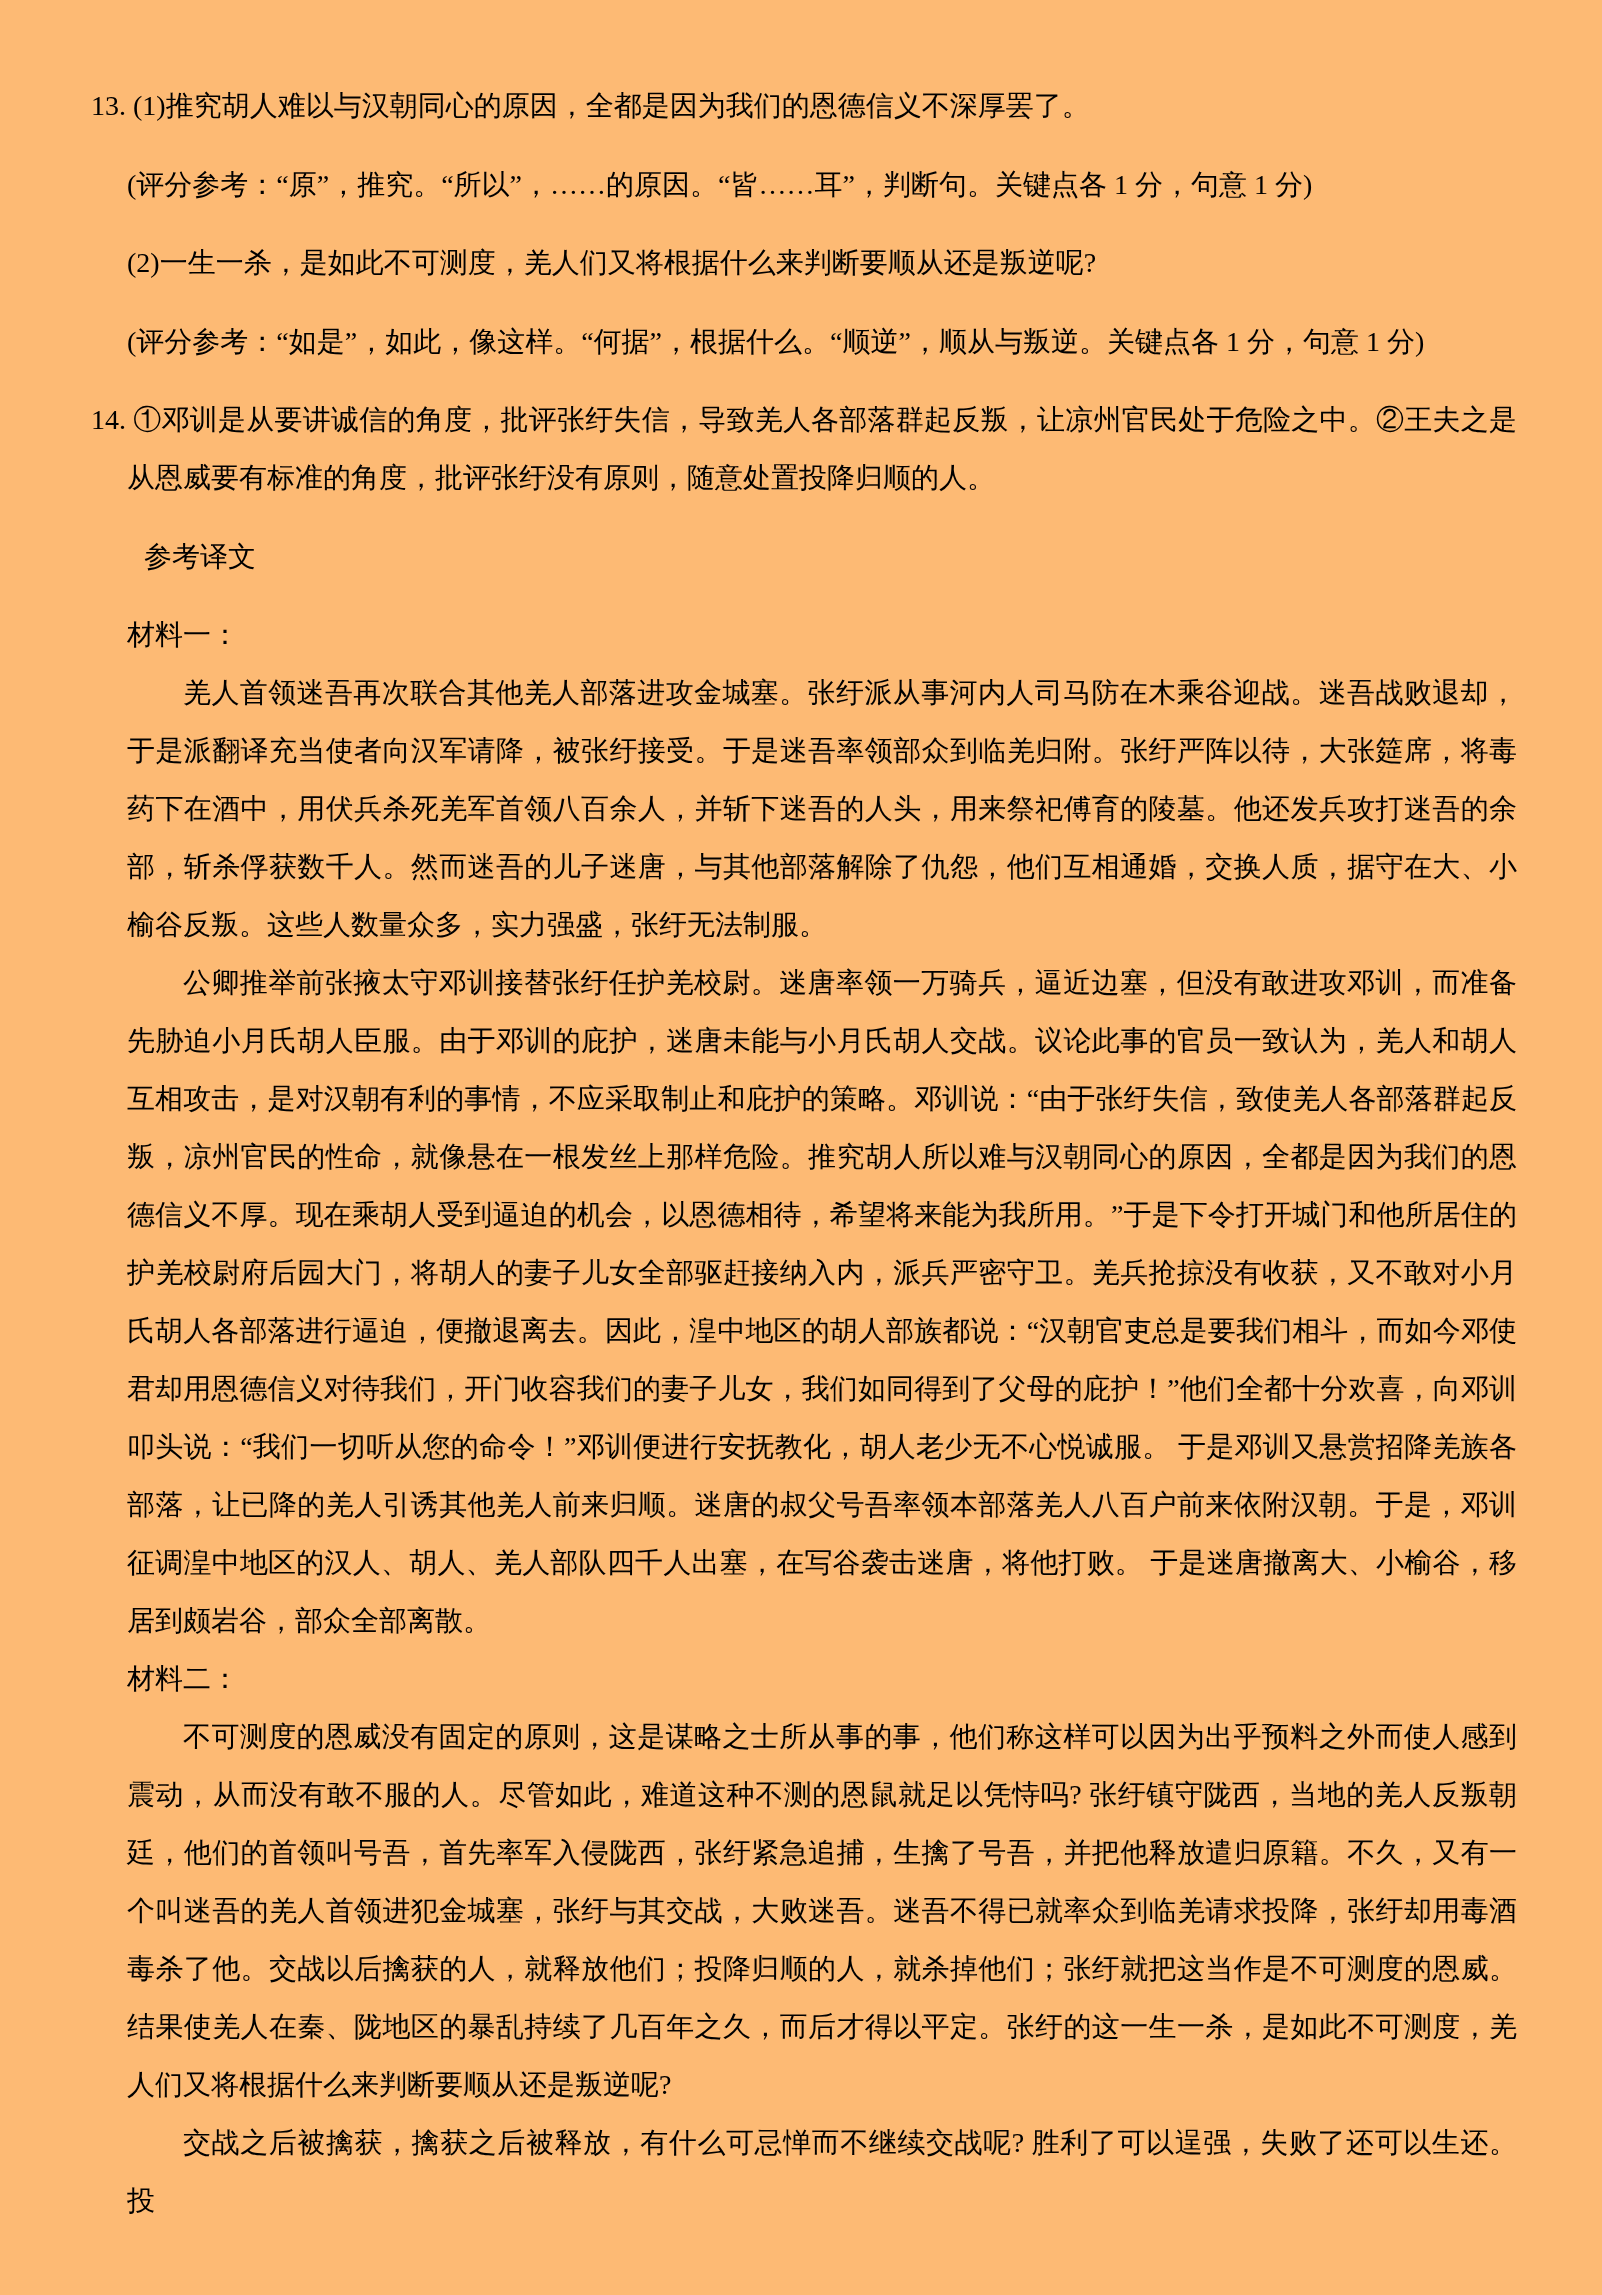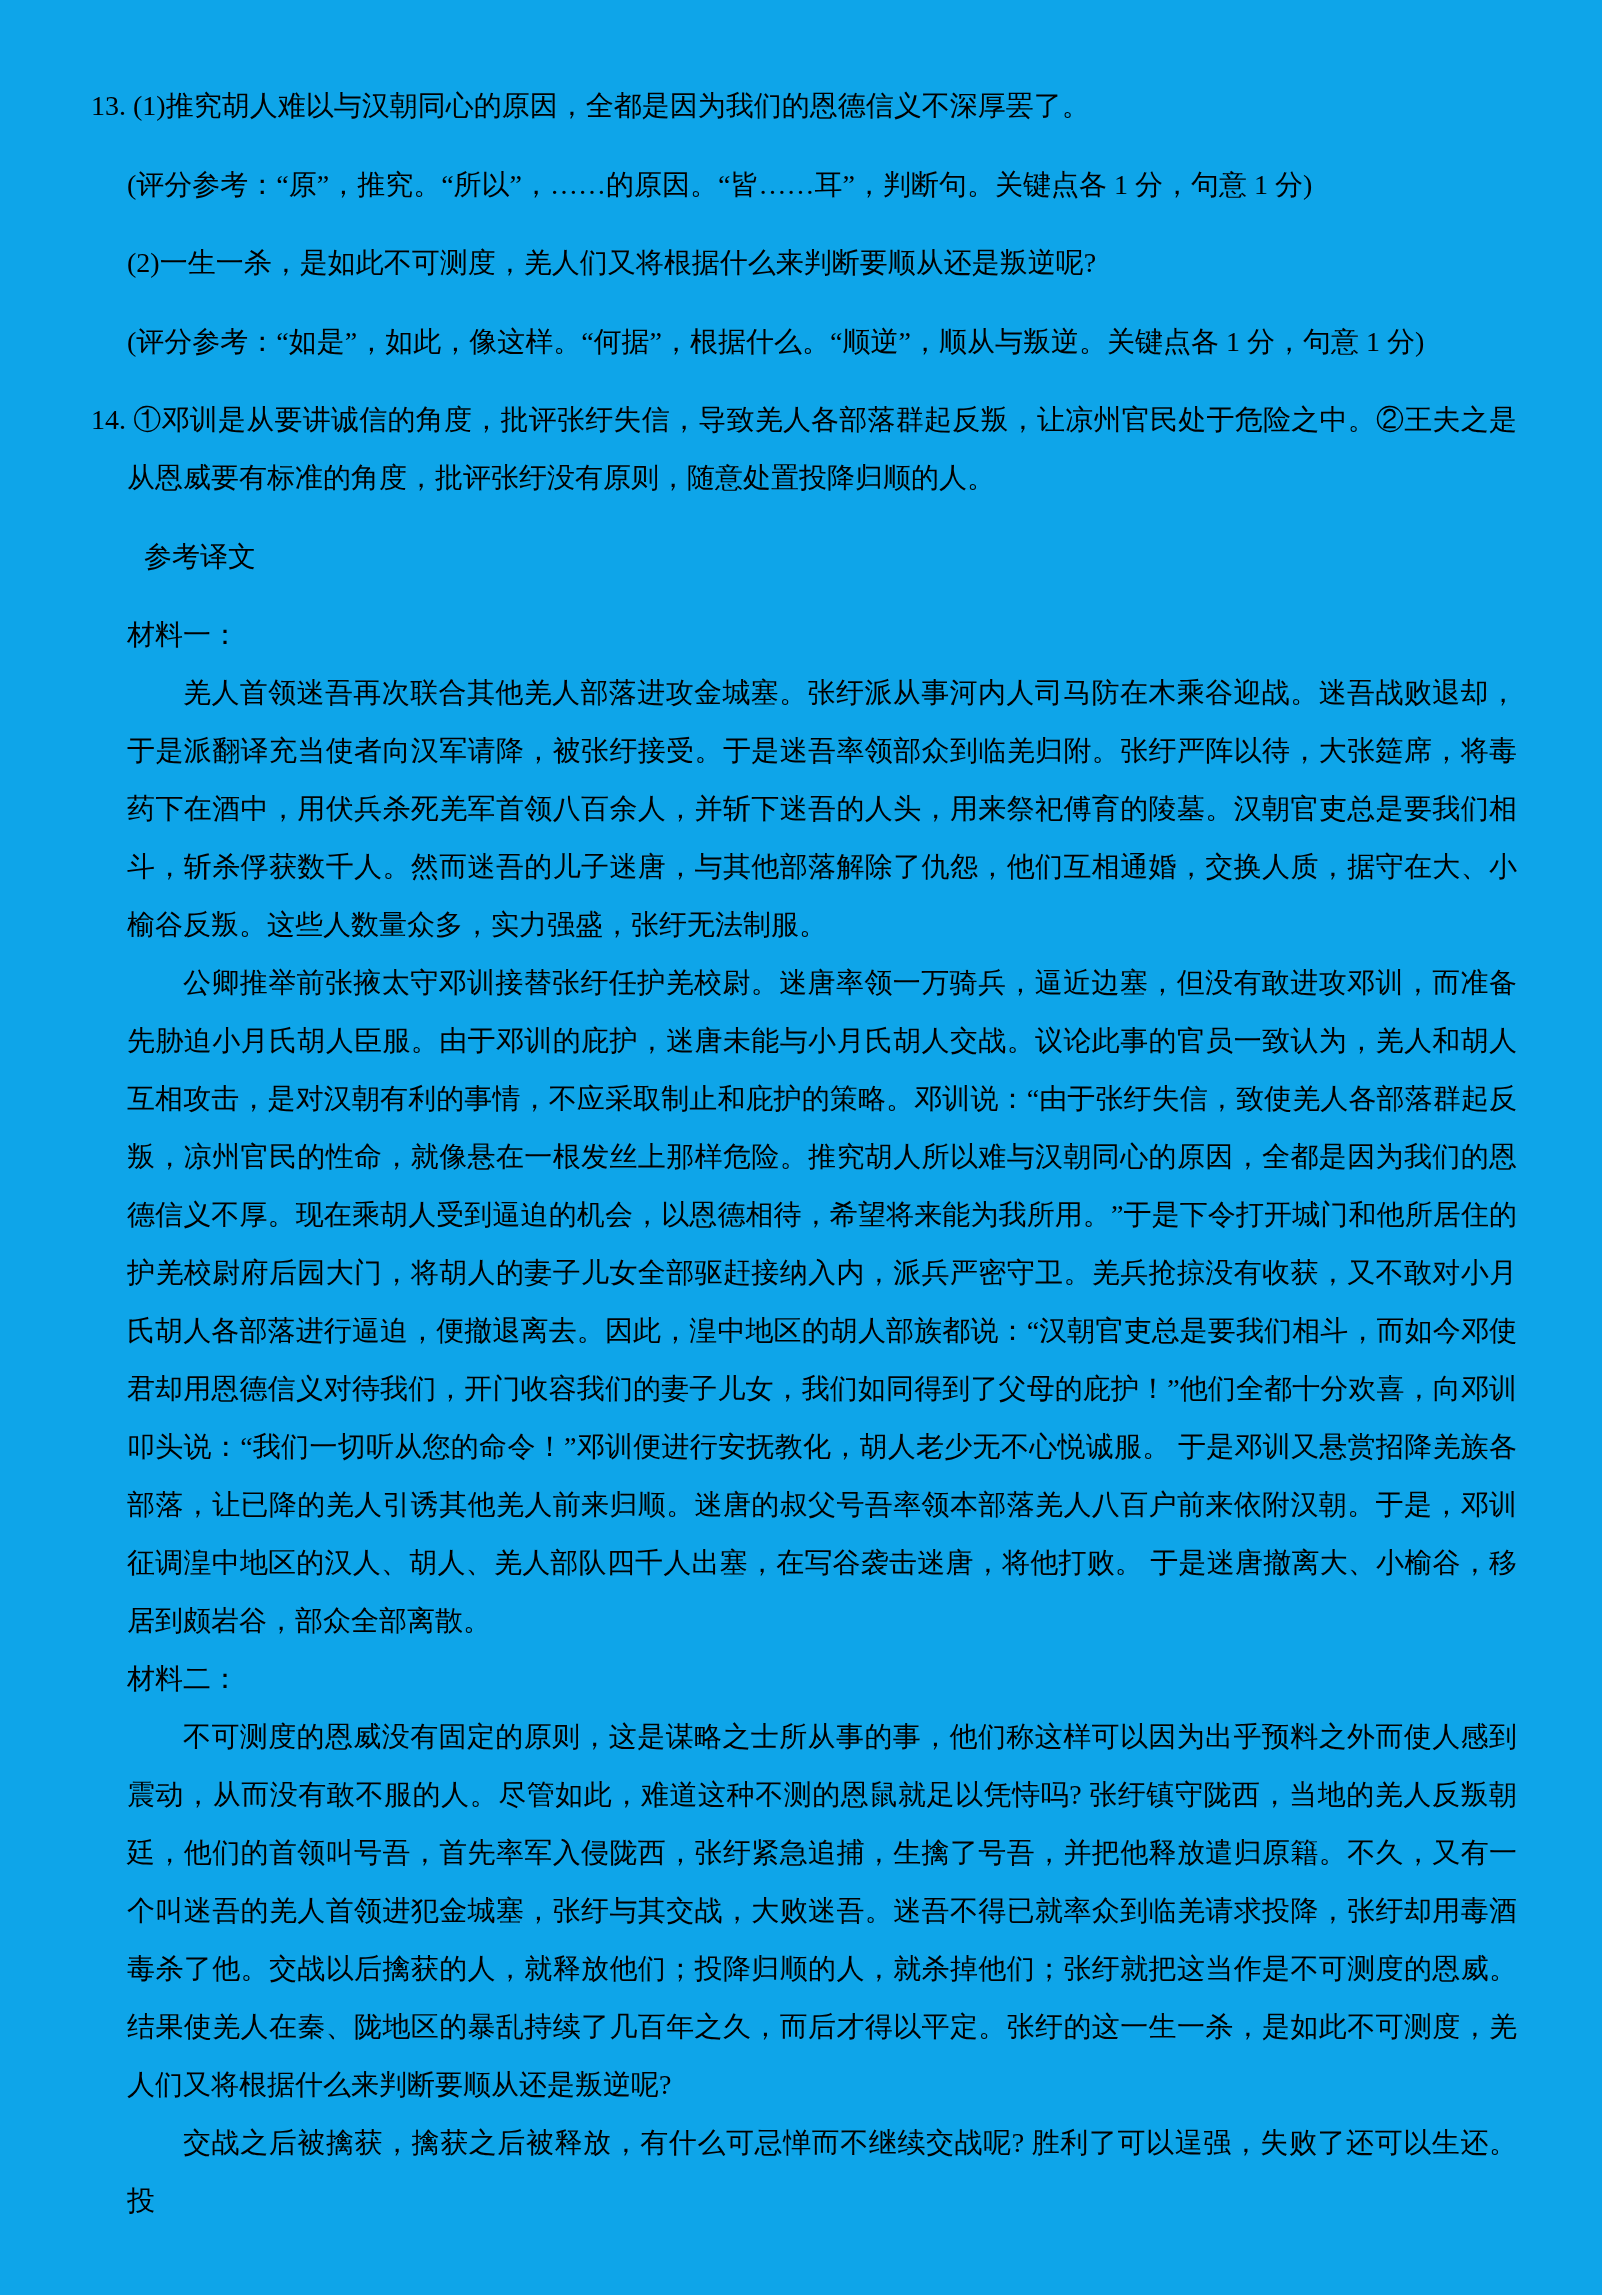--- a/index.html
+++ b/index.html
@@ -2,21 +2,21 @@
 <html style="font-size:13px"><head>
 <meta charset="utf-8">
 <style>
   * { margin: 0; padding: 0; box-sizing: border-box; }
   html, body { background: #ffffff; }
   .page {
     position: relative;
     width: 1603px;
     height: 2295px;
     margin: 0 auto;
-    background: #0ea5e9;
+    background: #fdba74;
     color: #000000;
     font-family: "Liberation Serif", "DejaVu Serif", serif;
     font-size: 28px;
     line-height: 58px;
     padding: 77px 86px 0 127px;
     overflow: hidden;
   }
   .page p { text-align: justify; }
   
   .num-para { text-indent: -36px; margin-bottom: 20.5px; }
@@ -40,21 +40,21 @@
 
   <p class="sub-para">(评分参考：“如是”，如此，像这样。“何据”，根据什么。“顺逆”，顺从与叛逆。关键点各 1 分，句意 1 分)</p>
 
   <p class="num-para">14. ①邓训是从要讲诚信的角度，批评张纡失信，导致羌人各部落群起反叛，让凉州官民处于危险之中。②王夫之是从恩威要有标准的角度，批评张纡没有原则，随意处置投降归顺的人。</p>
 
 
   <p class="trans-title">参考译文</p>
 
   <p class="mat-label">材料一：</p>
 
-  <p class="body-para">羌人首领迷吾再次联合其他羌人部落进攻金城塞。张纡派从事河内人司马防在木乘谷迎战。迷吾战败退却，于是派翻译充当使者向汉军请降，被张纡接受。于是迷吾率领部众到临羌归附。张纡严阵以待，大张筵席，将毒药下在酒中，用伏兵杀死羌军首领八百余人，并斩下迷吾的人头，用来祭祀傅育的陵墓。汉朝官吏总是要我们相斗，斩杀俘获数千人。然而迷吾的儿子迷唐，与其他部落解除了仇怨，他们互相通婚，交换人质，据守在大、小榆谷反叛。这些人数量众多，实力强盛，张纡无法制服。</p>
+  <p class="body-para">羌人首领迷吾再次联合其他羌人部落进攻金城塞。张纡派从事河内人司马防在木乘谷迎战。迷吾战败退却，于是派翻译充当使者向汉军请降，被张纡接受。于是迷吾率领部众到临羌归附。张纡严阵以待，大张筵席，将毒药下在酒中，用伏兵杀死羌军首领八百余人，并斩下迷吾的人头，用来祭祀傅育的陵墓。他还发兵攻打迷吾的余部，斩杀俘获数千人。然而迷吾的儿子迷唐，与其他部落解除了仇怨，他们互相通婚，交换人质，据守在大、小榆谷反叛。这些人数量众多，实力强盛，张纡无法制服。</p>
 
   <p class="body-para">公卿推举前张掖太守邓训接替张纡任护羌校尉。迷唐率领一万骑兵，逼近边塞，但没有敢进攻邓训，而准备先胁迫小月氏胡人臣服。由于邓训的庇护，迷唐未能与小月氏胡人交战。议论此事的官员一致认为，羌人和胡人互相攻击，是对汉朝有利的事情，不应采取制止和庇护的策略。邓训说：“由于张纡失信，致使羌人各部落群起反叛，凉州官民的性命，就像悬在一根发丝上那样危险。推究胡人所以难与汉朝同心的原因，全都是因为我们的恩德信义不厚。现在乘胡人受到逼迫的机会，以恩德相待，希望将来能为我所用。”于是下令打开城门和他所居住的护羌校尉府后园大门，将胡人的妻子儿女全部驱赶接纳入内，派兵严密守卫。羌兵抢掠没有收获，又不敢对小月氏胡人各部落进行逼迫，便撤退离去。因此，湟中地区的胡人部族都说：“汉朝官吏总是要我们相斗，而如今邓使君却用恩德信义对待我们，开门收容我们的妻子儿女，我们如同得到了父母的庇护！”他们全都十分欢喜，向邓训叩头说：“我们一切听从您的命令！”邓训便进行安抚教化，胡人老少无不心悦诚服。 于是邓训又悬赏招降羌族各部落，让已降的羌人引诱其他羌人前来归顺。迷唐的叔父号吾率领本部落羌人八百户前来依附汉朝。于是，邓训征调湟中地区的汉人、胡人、羌人部队四千人出塞，在写谷袭击迷唐，将他打败。 于是迷唐撤离大、小榆谷，移居到颇岩谷，部众全部离散。</p>
 
   <p class="mat-label">材料二：</p>
 
   <p class="body-para">不可测度的恩威没有固定的原则，这是谋略之士所从事的事，他们称这样可以因为出乎预料之外而使人感到震动，从而没有敢不服的人。尽管如此，难道这种不测的恩鼠就足以凭恃吗? 张纡镇守陇西，当地的羌人反叛朝廷，他们的首领叫号吾，首先率军入侵陇西，张纡紧急追捕，生擒了号吾，并把他释放遣归原籍。不久，又有一个叫迷吾的羌人首领进犯金城塞，张纡与其交战，大败迷吾。迷吾不得已就率众到临羌请求投降，张纡却用毒酒毒杀了他。交战以后擒获的人，就释放他们；投降归顺的人，就杀掉他们；张纡就把这当作是不可测度的恩威。结果使羌人在秦、陇地区的暴乱持续了几百年之久，而后才得以平定。张纡的这一生一杀，是如此不可测度，羌人们又将根据什么来判断要顺从还是叛逆呢?</p>
 
   <p class="body-para">交战之后被擒获，擒获之后被释放，有什么可忌惮而不继续交战呢? 胜利了可以逞强，失败了还可以生还。投</p>
 </div>
 

